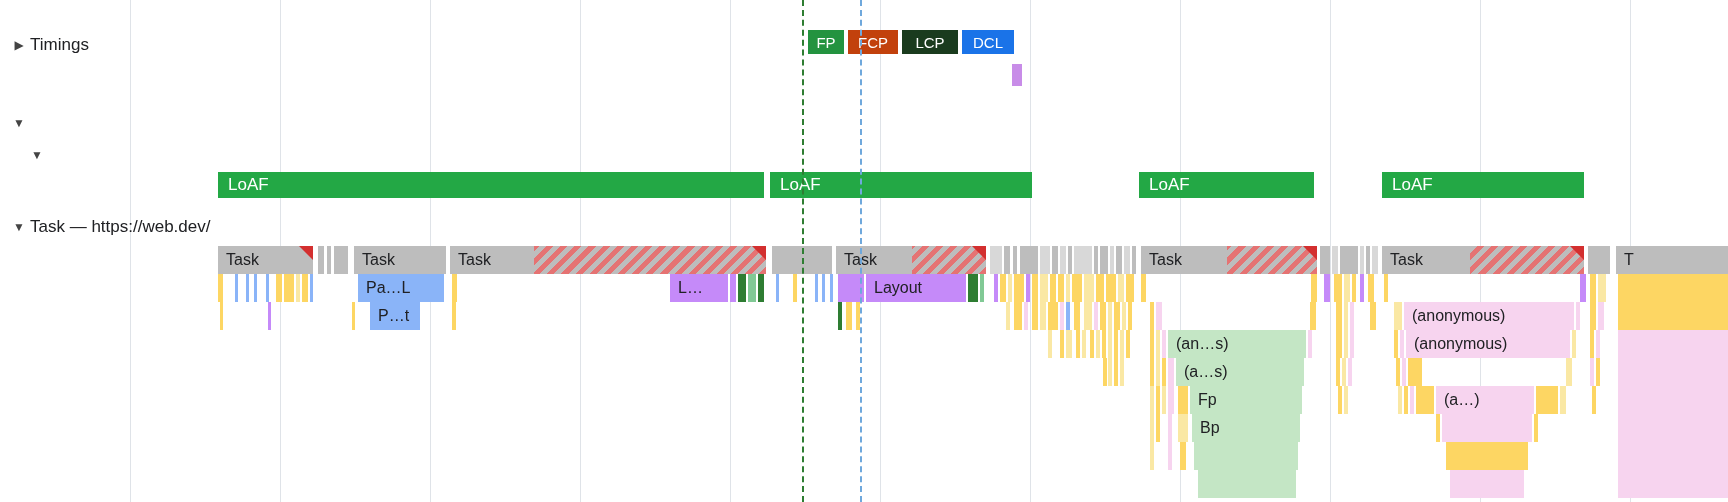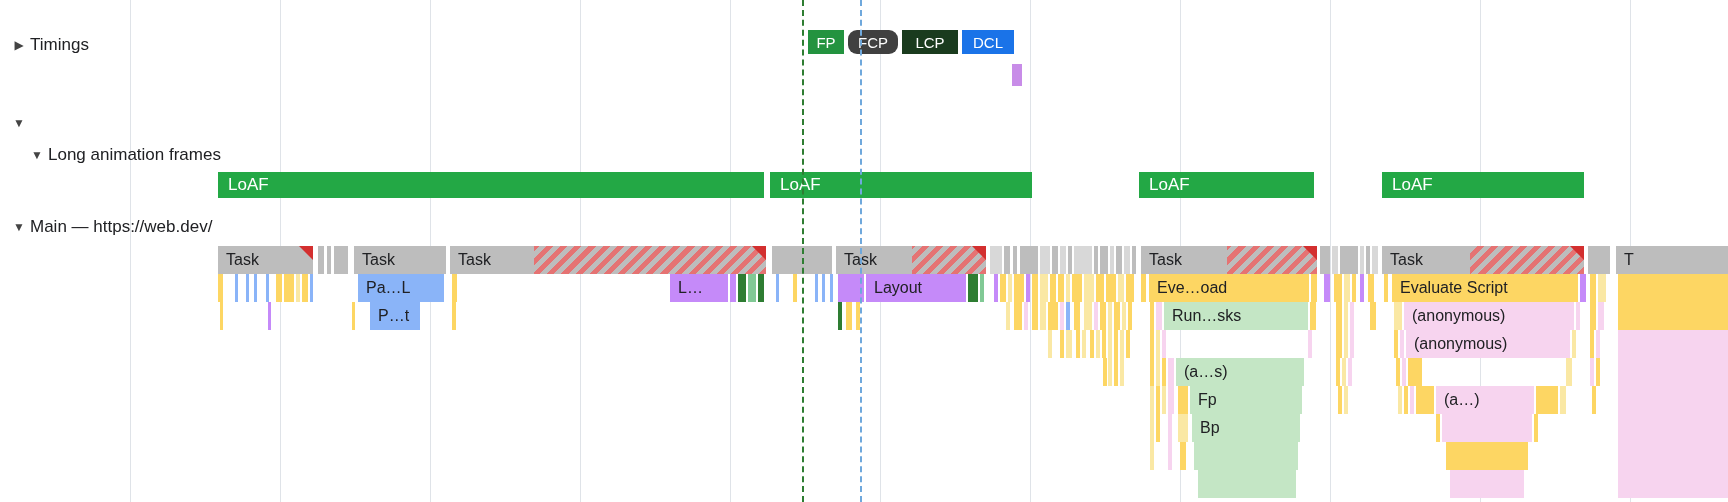--- a/index.html
+++ b/index.html
@@ -76,21 +76,21 @@
     top: 0;
     height: 24px;
     font-size: 15px;
     color: #fff;
     display: flex;
     align-items: center;
     justify-content: center;
     padding: 0 6px;
   }
   .marker.fp   { background: #23933f; }
-  .marker.fcp  { background: #404040; border-radius: 9px; }
+  .marker.fcp  { background: #c2410c; }
   .marker.lcp  { background: #1a3b1e; }
   .marker.dcl  { background: #1a73e8; }
 
   
   .ls-marker {
     position: absolute;
     height: 22px;
     width: 10px;
     background: #C88CE8;
   }
@@ -226,41 +226,40 @@
   </div>
 
   <div class="ls-marker" style="top:64px;left:1012px"></div>
 
   <div class="track-row" style="top:108px">
     <span class="track-caret">▼</span>
   </div>
 
   <div class="track-row" style="top:140px;padding-left:18px">
     <span class="track-caret">▼</span>
-    <span class="track-label">Long animation frames</span>
   </div>
 
   <div class="loaf-row" style="top:172px">
     <div class="loaf" style="left:218px;width:546px">
         <span>LoAF</span>
       </div>
     <div class="loaf" style="left:770px;width:262px">
         <span>LoAF</span>
       </div>
     <div class="loaf" style="left:1139px;width:175px">
         <span>LoAF</span>
       </div>
     <div class="loaf" style="left:1382px;width:202px">
         <span>LoAF</span>
       </div>
   </div>
 
   <div class="track-row" style="top:212px">
     <span class="track-caret">▼</span>
-    <span class="track-label">Main — https://web.dev/</span>
+    <span class="track-label">Task — https://web.dev/</span>
   </div>
 
   <div class="main-area" style="top:246px">
 
     <div class="lane" style="top:0px">
 
       <div class="bar task" style="left:218px;width:95px">
         <span>Task</span>
         <div class="corner"></div>
       </div>
@@ -378,36 +377,30 @@
       <div class="thinbar yellow" style="left:1058px;width:6px"></div>
       <div class="thinbar yellowlt" style="left:1066px;width:4px"></div>
       <div class="thinbar yellow" style="left:1072px;width:10px"></div>
       <div class="thinbar yellowlt" style="left:1084px;width:10px"></div>
       <div class="thinbar yellow" style="left:1096px;width:8px"></div>
       <div class="thinbar yellow" style="left:1106px;width:10px"></div>
       <div class="thinbar yellowlt" style="left:1118px;width:6px"></div>
       <div class="thinbar yellow" style="left:1126px;width:8px"></div>
 
       <div class="thinbar yellow" style="left:1141px;width:5px"></div>
-      <div class="bar yellow" style="left:1149px;width:160px">
-          <span>Eve…oad</span>
-        </div>
       <div class="thinbar yellow" style="left:1311px;width:6px"></div>
 
       <div class="thinbar purple" style="left:1324px;width:6px"></div>
       <div class="thinbar yellow" style="left:1334px;width:8px"></div>
       <div class="thinbar yellowlt" style="left:1344px;width:6px"></div>
       <div class="thinbar yellow" style="left:1352px;width:4px"></div>
       <div class="thinbar purple" style="left:1360px;width:4px"></div>
       <div class="thinbar yellow" style="left:1368px;width:6px"></div>
 
       <div class="thinbar yellow" style="left:1384px;width:4px"></div>
-      <div class="bar yellow" style="left:1392px;width:186px">
-          <span>Evaluate Script</span>
-        </div>
       <div class="thinbar purple" style="left:1580px;width:6px"></div>
       <div class="thinbar yellow" style="left:1590px;width:6px"></div>
       <div class="thinbar yellowlt" style="left:1598px;width:8px"></div>
       <div class="thinbar yellow" style="left:1618px;width:110px"></div>
     </div>
 
     <div class="lane" style="top:56px">
       <div class="thinbar yellow" style="left:220px;width:3px"></div>
       <div class="thinbar purple" style="left:268px;width:3px"></div>
       <div class="thinbar yellow" style="left:352px;width:3px"></div>
@@ -433,23 +426,20 @@
       <div class="thinbar yellowlt" style="left:1084px;width:8px"></div>
       <div class="thinbar pinklt" style="left:1094px;width:4px"></div>
       <div class="thinbar yellow" style="left:1100px;width:6px"></div>
       <div class="thinbar yellowlt" style="left:1108px;width:4px"></div>
       <div class="thinbar yellow" style="left:1114px;width:6px"></div>
       <div class="thinbar yellowlt" style="left:1122px;width:4px"></div>
       <div class="thinbar yellow" style="left:1128px;width:4px"></div>
 
       <div class="thinbar yellow" style="left:1150px;width:4px"></div>
       <div class="thinbar pinklt" style="left:1156px;width:6px"></div>
-      <div class="bar lightgreen" style="left:1164px;width:144px">
-          <span>Run…sks</span>
-        </div>
       <div class="thinbar yellow" style="left:1310px;width:6px"></div>
 
       <div class="thinbar yellow" style="left:1336px;width:6px"></div>
       <div class="thinbar yellowlt" style="left:1344px;width:4px"></div>
       <div class="thinbar pinklt" style="left:1350px;width:4px"></div>
       <div class="thinbar yellow" style="left:1370px;width:6px"></div>
 
       <div class="thinbar yellowlt" style="left:1394px;width:8px"></div>
       <div class="bar pinklt" style="left:1404px;width:170px">
           <span>(anonymous)</span>
@@ -471,20 +461,23 @@
       <div class="thinbar yellowlt" style="left:1096px;width:4px"></div>
       <div class="thinbar yellow" style="left:1102px;width:4px"></div>
       <div class="thinbar yellowlt" style="left:1108px;width:4px"></div>
       <div class="thinbar yellow" style="left:1114px;width:4px"></div>
       <div class="thinbar yellowlt" style="left:1120px;width:4px"></div>
       <div class="thinbar yellow" style="left:1126px;width:4px"></div>
 
       <div class="thinbar yellow" style="left:1150px;width:4px"></div>
       <div class="thinbar yellowlt" style="left:1156px;width:4px"></div>
       <div class="thinbar pinklt" style="left:1162px;width:4px"></div>
+      <div class="bar lightgreen" style="left:1168px;width:138px">
+          <span>(an…s)</span>
+        </div>
       <div class="thinbar pinklt" style="left:1308px;width:4px"></div>
       <div class="thinbar yellow" style="left:1336px;width:6px"></div>
       <div class="thinbar yellowlt" style="left:1344px;width:4px"></div>
       <div class="thinbar pinklt" style="left:1350px;width:4px"></div>
 
       <div class="thinbar yellow" style="left:1394px;width:4px"></div>
       <div class="thinbar pinklt" style="left:1400px;width:4px"></div>
       <div class="bar pinklt" style="left:1406px;width:164px">
           <span>(anonymous)</span>
         </div>

